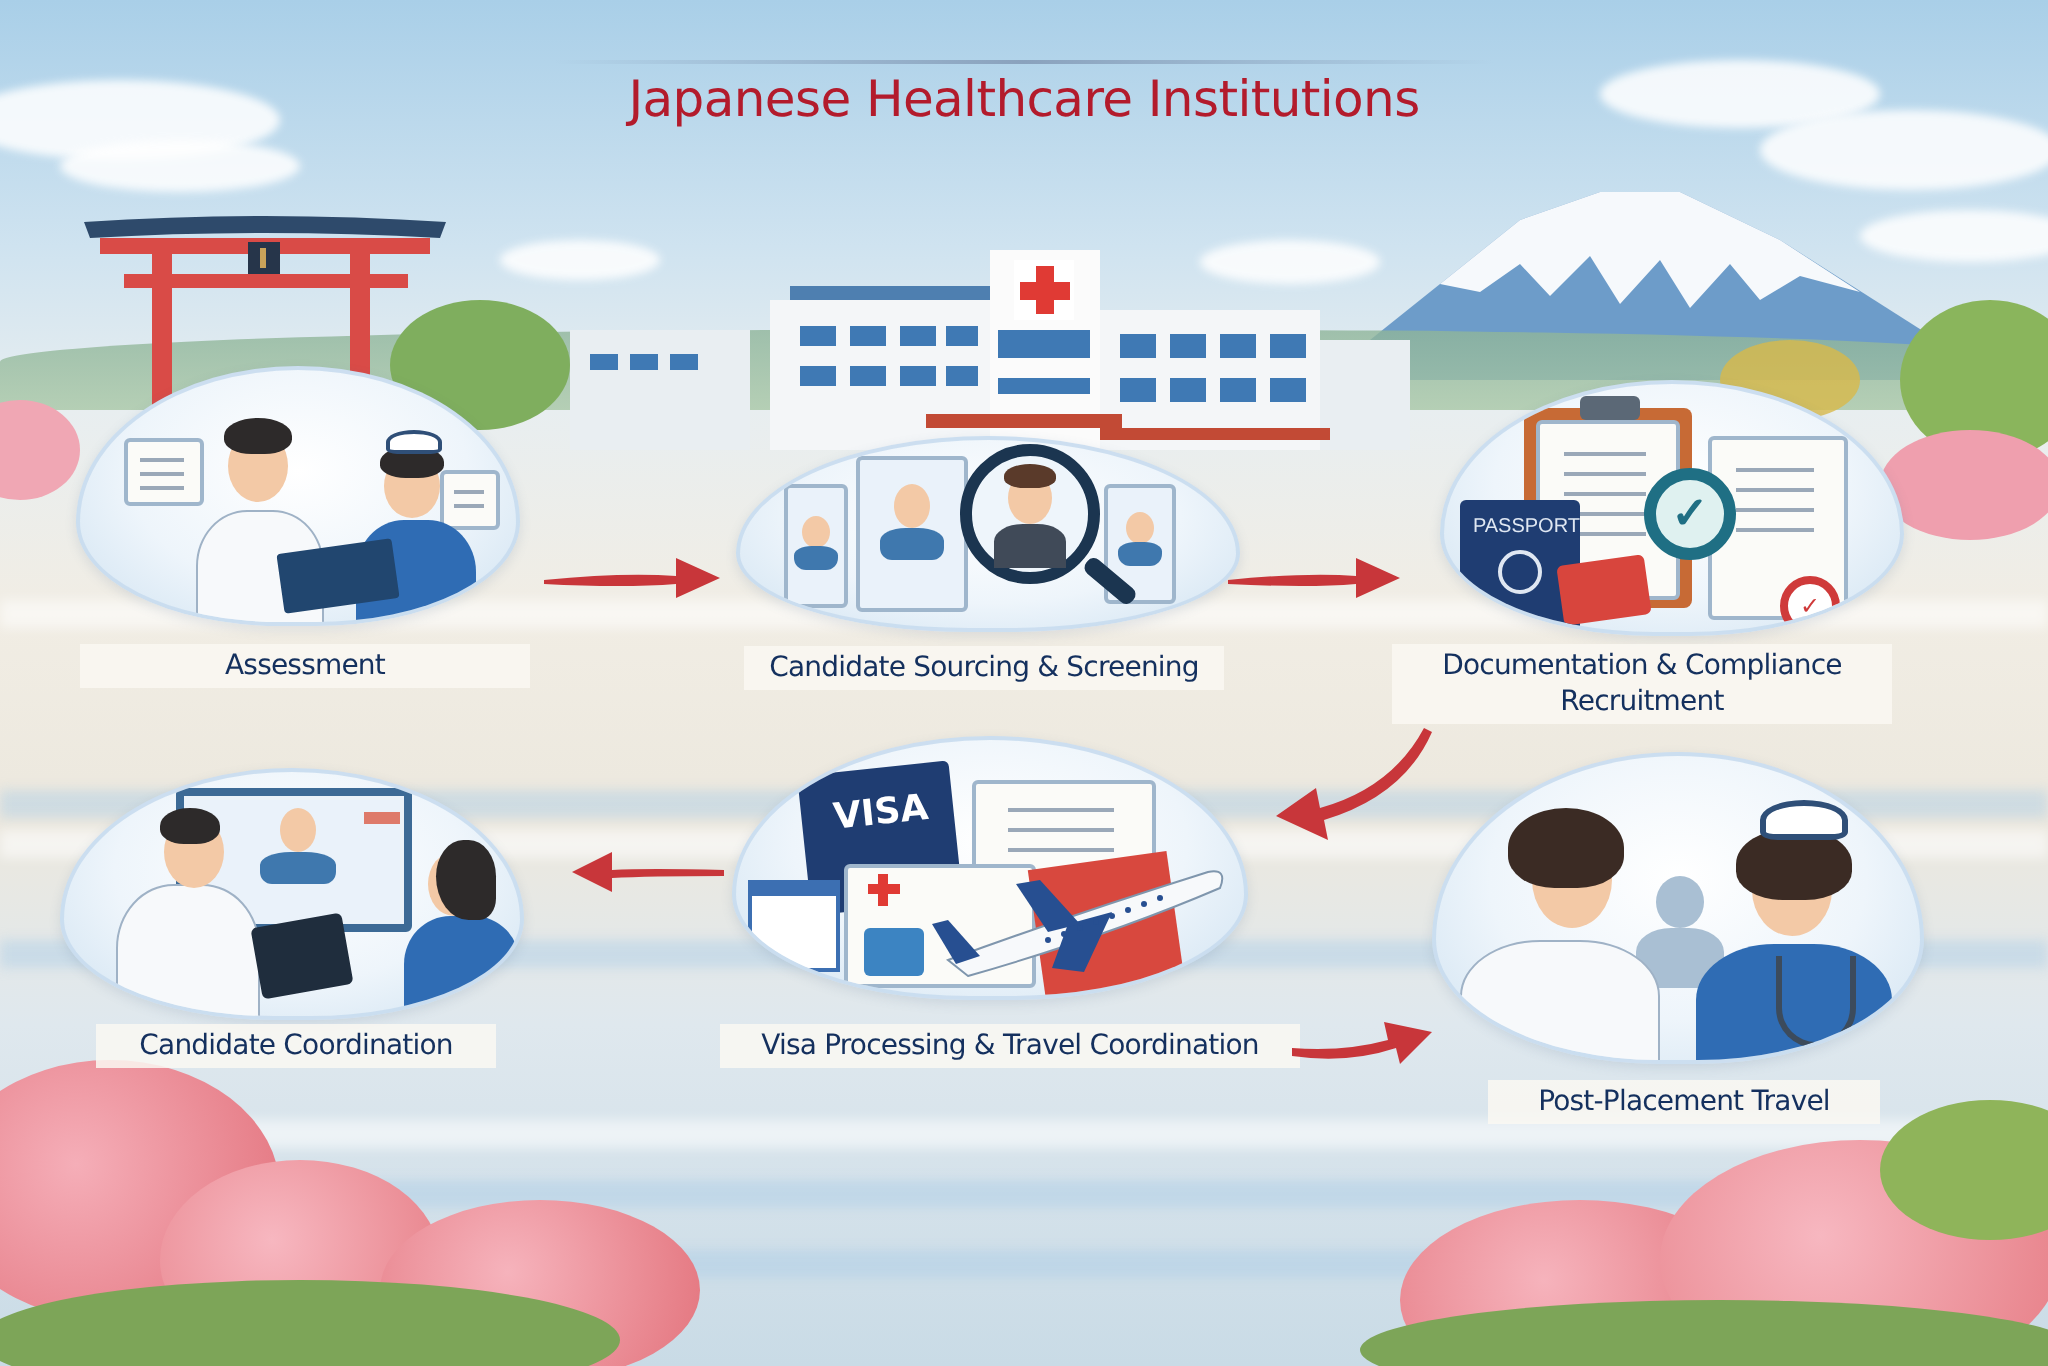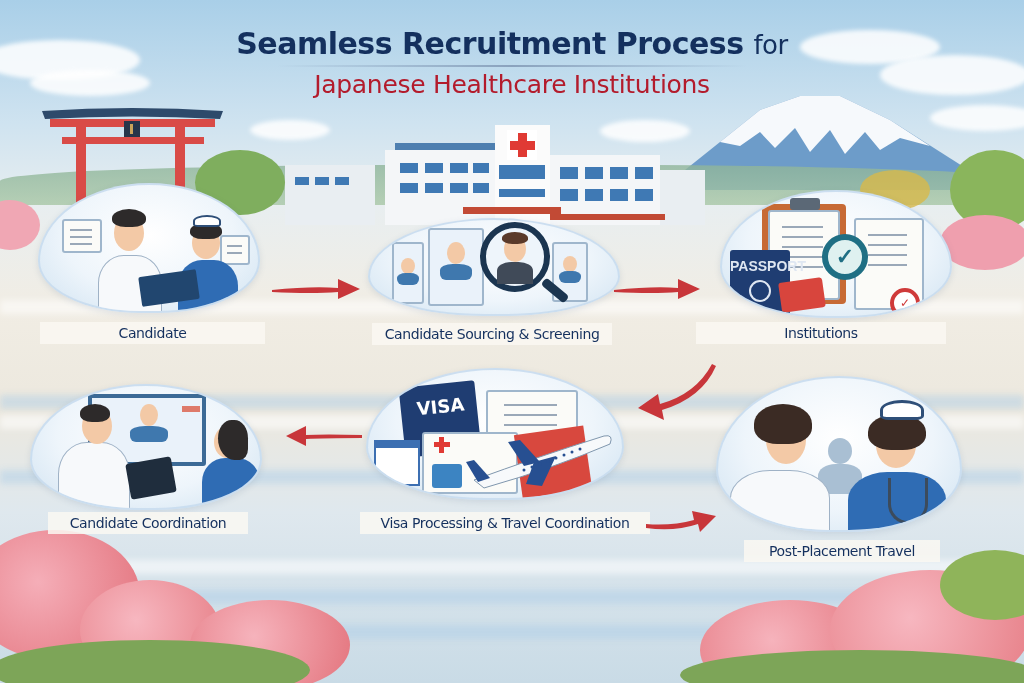--- a/index.html
+++ b/index.html
@@ -142,24 +142,20 @@
   <div class="tree" style="left:80px;top:580px;width:140px;height:100px;background:radial-gradient(circle at 40% 40%,#f7b7c0,#e67d85);"></div>
   <div class="tree" style="left:190px;top:600px;width:160px;height:90px;background:radial-gradient(circle at 40% 40%,#f6b3bc,#e3737c);"></div>
   <div class="tree" style="left:-10px;top:640px;width:320px;height:60px;background:#7da558;"></div>
   <div class="tree" style="left:700px;top:600px;width:180px;height:100px;background:radial-gradient(circle at 40% 40%,#f6b3bc,#e3737c);"></div>
   <div class="tree" style="left:830px;top:570px;width:200px;height:120px;background:radial-gradient(circle at 40% 40%,#f7b7c0,#e67d85);"></div>
   <div class="tree" style="left:940px;top:550px;width:110px;height:70px;background:#8fb45a;"></div>
   <div class="tree" style="left:680px;top:650px;width:360px;height:50px;background:#7da558;"></div>
 </div>
 
 <div class="title">
-  <div class="title-line1">
-    <span>Seamless Recruitment Process</span>
-    <span class="for">for</span>
-  </div>
   <div class="title-rule"></div>
   <div class="title-line2">Japanese Healthcare Institutions</div>
 </div>
 
 <div class="bubble" style="left:38px;top:183px;width:222px;height:130px;">
   <div class="doc" style="left:22px;top:34px;width:40px;height:34px;">
     <div class="ln" style="top:8px;width:60%;"></div>
       <div class="ln" style="top:15px;width:60%;"></div>
       <div class="ln" style="top:22px;width:60%;"></div>
   </div>
@@ -173,21 +169,21 @@
   <div class="hair" style="left:72px;top:24px;width:34px;height:18px;"></div>
 
   <div class="body-scrub" style="left:138px;top:75px;width:60px;height:65px;"></div>
   <div class="person-head" style="left:152px;top:42px;width:28px;height:32px;"></div>
   <div class="hair" style="left:150px;top:38px;width:32px;height:16px;"></div>
   <div style="position:absolute;left:153px;top:30px;width:28px;height:12px;background:#fff;border:2px solid #2f4f78;border-radius:50% 50% 20% 20%;"></div>
 
   <div style="position:absolute;left:100px;top:88px;width:58px;height:30px;background:#21466f;transform:rotate(-8deg);border-radius:2px;"></div>
 </div>
 <div class="step-label" style="left:40px;top:322px;width:225px;">
-  <div>Candidate</div>
+  <div>Assessment</div>
 </div>
 
 <svg class="arrow" style="left:272px;top:276px;" width="90" height="26" viewBox="0 0 90 26">
   <path d="M0,14 Q40,10 66,12 L66,3 L88,13 L66,23 L66,16 Q40,18 0,16 Z" fill="#c8363a"></path>
 </svg>
 
 <div class="bubble" style="left:368px;top:218px;width:252px;height:98px;">
   <div class="doc" style="left:22px;top:22px;width:32px;height:62px;background:#eaf2fa;"></div>
   <div class="doc" style="left:58px;top:8px;width:56px;height:78px;background:#eaf2fa;"></div>
   <div class="doc" style="left:182px;top:22px;width:36px;height:60px;background:#eaf2fa;"></div>
@@ -221,30 +217,31 @@
       <div class="ln" style="top:44px;width:60%;"></div>
       <div class="ln" style="top:54px;width:60%;"></div>
   </div>
   <div style="position:absolute;left:68px;top:6px;width:30px;height:12px;background:#5b6876;border-radius:3px;"></div>
   <div class="doc" style="left:132px;top:26px;width:70px;height:92px;">
     <div class="ln" style="top:14px;width:60%;"></div>
       <div class="ln" style="top:24px;width:60%;"></div>
       <div class="ln" style="top:34px;width:60%;"></div>
       <div class="ln" style="top:44px;width:60%;"></div>
   </div>
-  <div style="position:absolute;left:8px;top:58px;width:60px;height:74px;background:#1f3d72;border-radius:3px;color:#dfe7f2;font-size:14px;text-align:center;padding-top:8px;font-weight:bold;">
+  <div style="position:absolute;left:8px;top:58px;width:60px;height:74px;background:#1f3d72;border-radius:3px;color:#dfe7f2;font-size:10px;text-align:right;padding-top:8px;">
     <span>PASSPORT</span>
     <div style="width:22px;height:22px;border:2px solid #dfe7f2;border-radius:50%;margin:6px auto 0;"></div>
   </div>
   <div style="position:absolute;left:58px;top:88px;width:44px;height:30px;background:#d8453d;border-radius:3px;transform:rotate(-8deg);"></div>
   <div style="position:absolute;left:100px;top:42px;width:46px;height:46px;border-radius:50%;background:#dff1f0;border:6px solid #1f6f84;color:#1f6f84;font-size:22px;line-height:34px;text-align:center;font-weight:bold;">✓</div>
   <div style="position:absolute;left:168px;top:96px;width:30px;height:30px;border-radius:50%;background:#fff;border:4px solid #cf3a3a;color:#cf3a3a;font-size:12px;line-height:22px;text-align:center;">✓</div>
 </div>
 <div class="step-label" style="left:696px;top:322px;width:250px;">
-  <div>Institutions</div>
+  <div>Documentation &amp; Compliance</div>
+  <div>Recruitment</div>
 </div>
 
 <svg class="arrow" style="left:632px;top:364px;" width="88" height="62" viewBox="0 0 88 62">
   <path d="M84,2 Q70,34 30,46 L32,56 L6,44 L26,30 L28,40 Q64,30 80,0 Z" fill="#c8363a"></path>
 </svg>
 
 <div class="bubble" style="left:366px;top:368px;width:258px;height:132px;">
   <div style="position:absolute;left:34px;top:14px;width:76px;height:70px;background:#1f3d72;border-radius:3px;color:#fff;font-family:'DejaVu Sans',sans-serif;font-weight:bold;font-size:18px;padding:12px 0 0 16px;transform:rotate(-6deg);">
     <span>VISA</span>
   </div>

